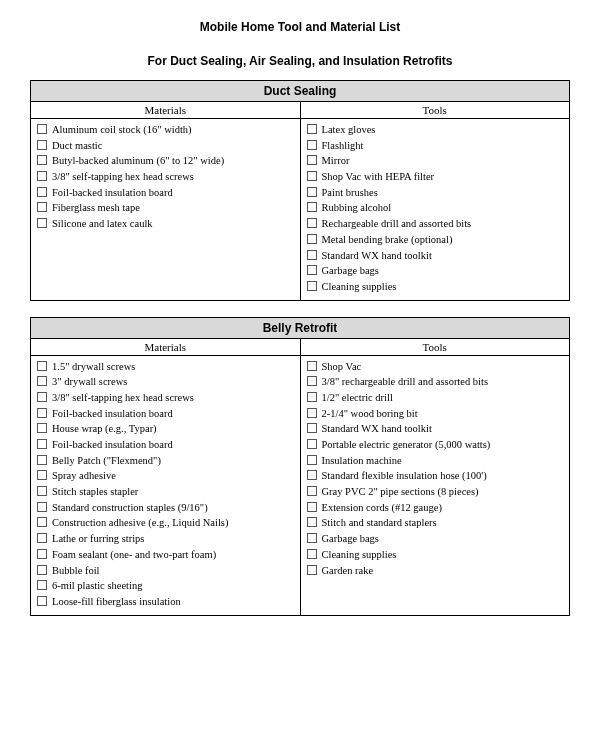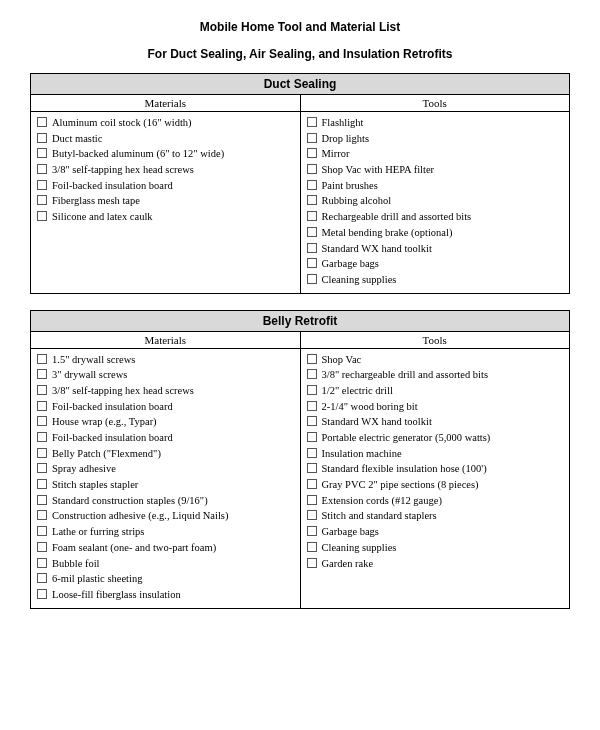--- a/index.html
+++ b/index.html
@@ -9,21 +9,21 @@
       font-size: 11px;
       color: #000;
       width: 600px;
       min-height: 730px;
       padding: 20px 30px;
     }
     .page-title {
       text-align: center;
       font-size: 12px;
       font-weight: bold;
-      margin-bottom: 13px;
+      margin-bottom: 20px;
     }
     .page-subtitle {
       text-align: center;
       font-size: 12px;
       font-weight: bold;
       margin-bottom: 12px;
     }
     .section {
       border: 1px solid #000;
       margin-bottom: 16px;
@@ -110,25 +110,25 @@
             <span class="item-text">Fiberglass mesh tape</span>
           </div>
           <div class="item">
             <span class="checkbox"></span>
             <span class="item-text">Silicone and latex caulk</span>
           </div>
         </div>
         <div class="col">
           <div class="item">
             <span class="checkbox"></span>
+            <span class="item-text">Latex gloves</span>
+          </div>
+          <div class="item">
+            <span class="checkbox"></span>
             <span class="item-text">Flashlight</span>
-          </div>
-          <div class="item">
-            <span class="checkbox"></span>
-            <span class="item-text">Drop lights</span>
           </div>
           <div class="item">
             <span class="checkbox"></span>
             <span class="item-text">Mirror</span>
           </div>
           <div class="item">
             <span class="checkbox"></span>
             <span class="item-text">Shop Vac with HEPA filter</span>
           </div>
           <div class="item">

